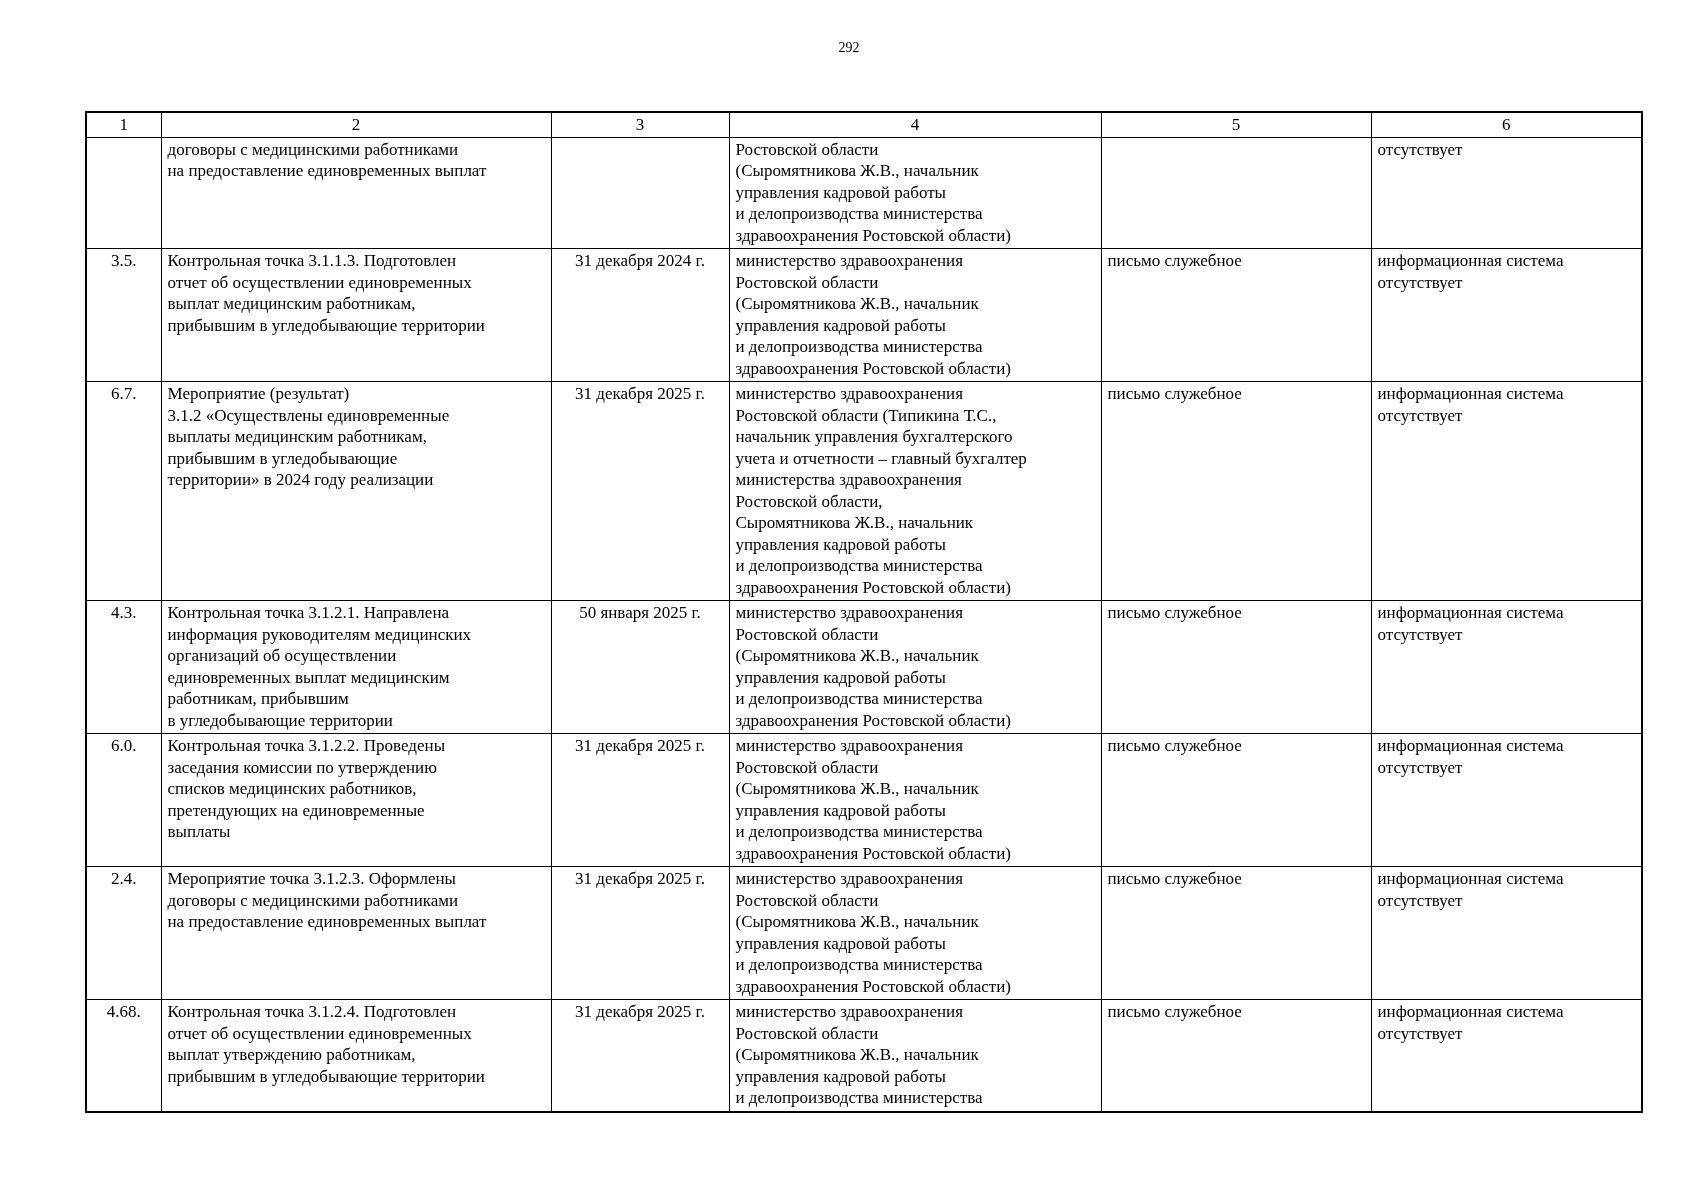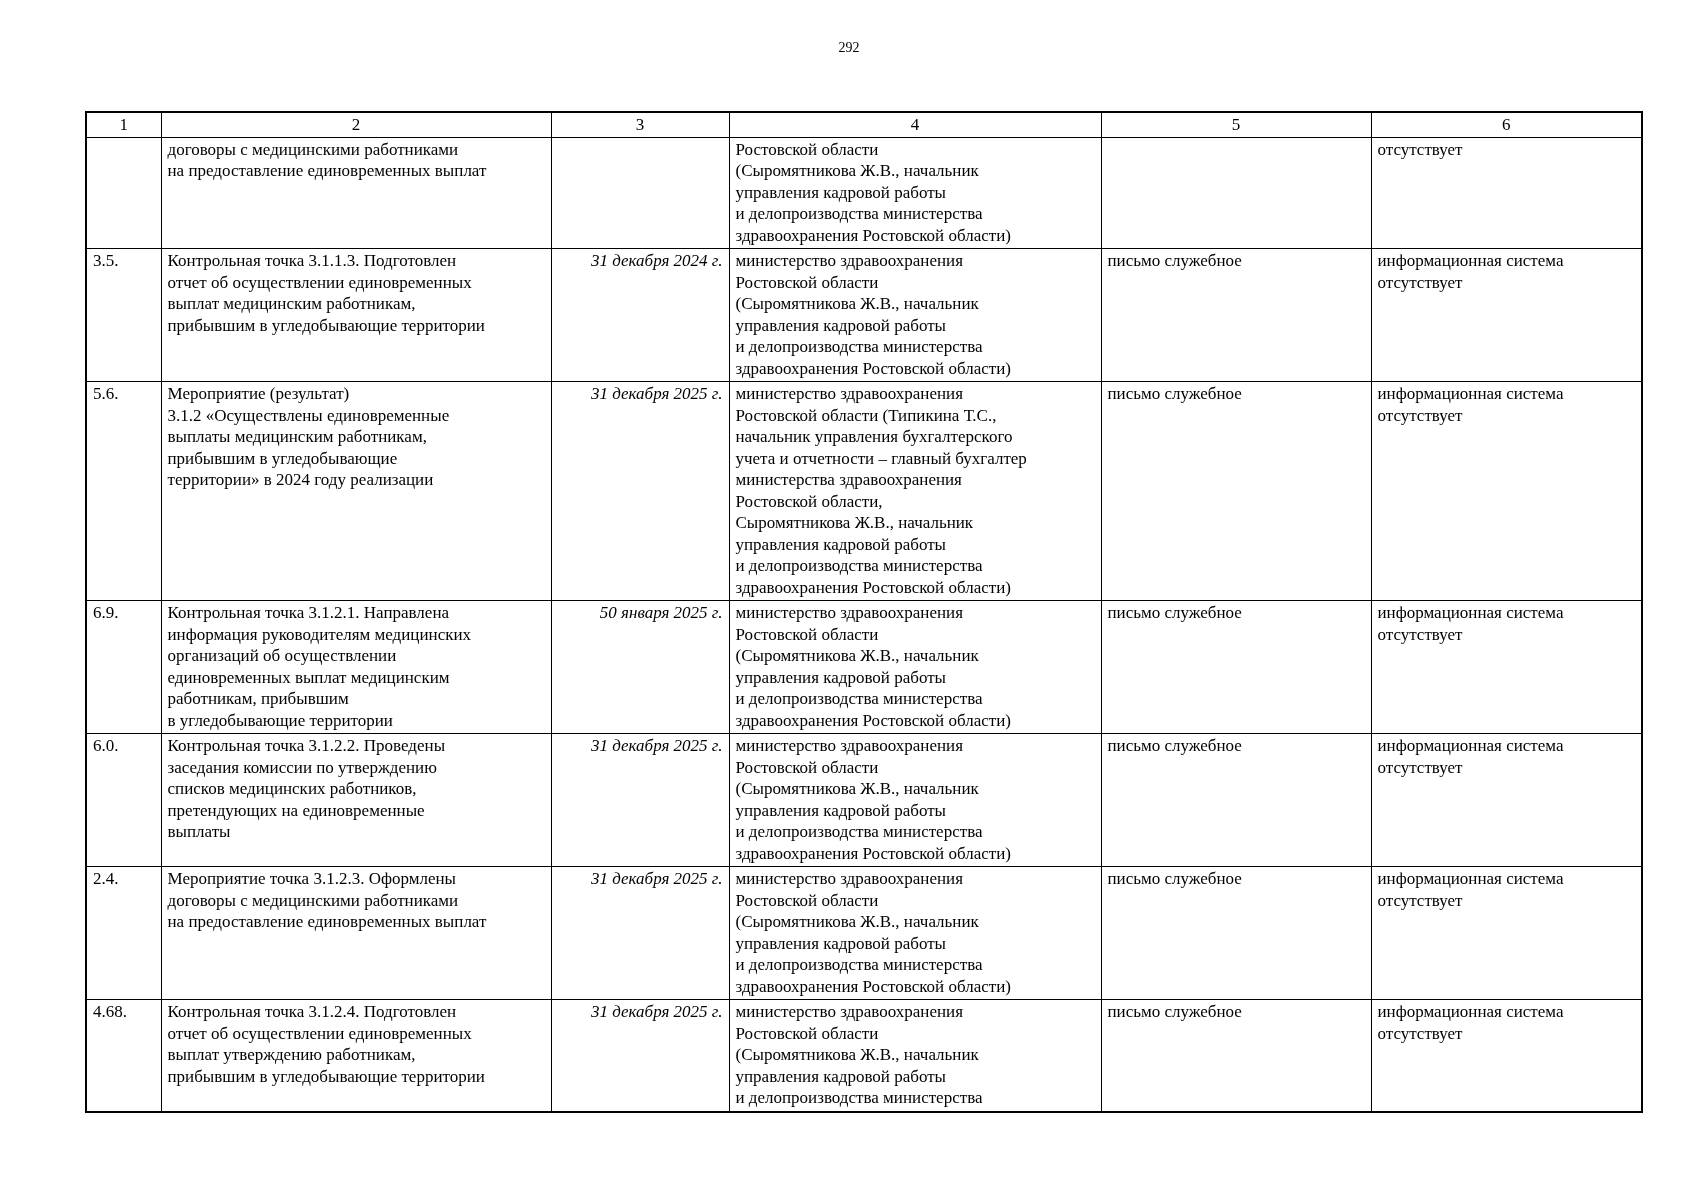--- a/index.html
+++ b/index.html
@@ -44,26 +44,26 @@
   }
   table.plan th {
     font-weight: normal;
     text-align: center;
     padding: 1px 2px;
   }
   table.plan td {
     padding: 1px 6px 2px 6px;
   }
   td.col-num {
+    text-align: center;
     padding: 1px 2px;
   }
   td.col-date {
-    text-align: right;
+    text-align: center;
     padding: 1px 4px;
-    font-style: italic;
   }
 </style>
 </head>
 <body>
 
 <div class="page-number">292</div>
 
 <table class="plan">
   <colgroup>
     <col style="width:75px">
@@ -108,21 +108,21 @@
 Ростовской области
 (Сыромятникова Ж.В., начальник
 управления кадровой работы
 и делопроизводства министерства
 здравоохранения Ростовской области)</td>
       <td>письмо служебное</td>
       <td>информационная система
 отсутствует</td>
     </tr>
     <tr>
-      <td class="col-num">5.6.</td>
+      <td class="col-num">6.7.</td>
       <td>Мероприятие (результат)
 3.1.2 «Осуществлены единовременные
 выплаты медицинским работникам,
 прибывшим в угледобывающие
 территории» в 2024 году реализации</td>
       <td class="col-date">31 декабря 2025 г.</td>
       <td>министерство здравоохранения
 Ростовской области (Типикина Т.С.,
 начальник управления бухгалтерского
 учета и отчетности – главный бухгалтер
@@ -130,21 +130,21 @@
 Ростовской области,
 Сыромятникова Ж.В., начальник
 управления кадровой работы
 и делопроизводства министерства
 здравоохранения Ростовской области)</td>
       <td>письмо служебное</td>
       <td>информационная система
 отсутствует</td>
     </tr>
     <tr>
-      <td class="col-num">6.9.</td>
+      <td class="col-num">4.3.</td>
       <td>Контрольная точка 3.1.2.1. Направлена
 информация руководителям медицинских
 организаций об осуществлении
 единовременных выплат медицинским
 работникам, прибывшим
 в угледобывающие территории</td>
       <td class="col-date">50 января 2025 г.</td>
       <td>министерство здравоохранения
 Ростовской области
 (Сыромятникова Ж.В., начальник

